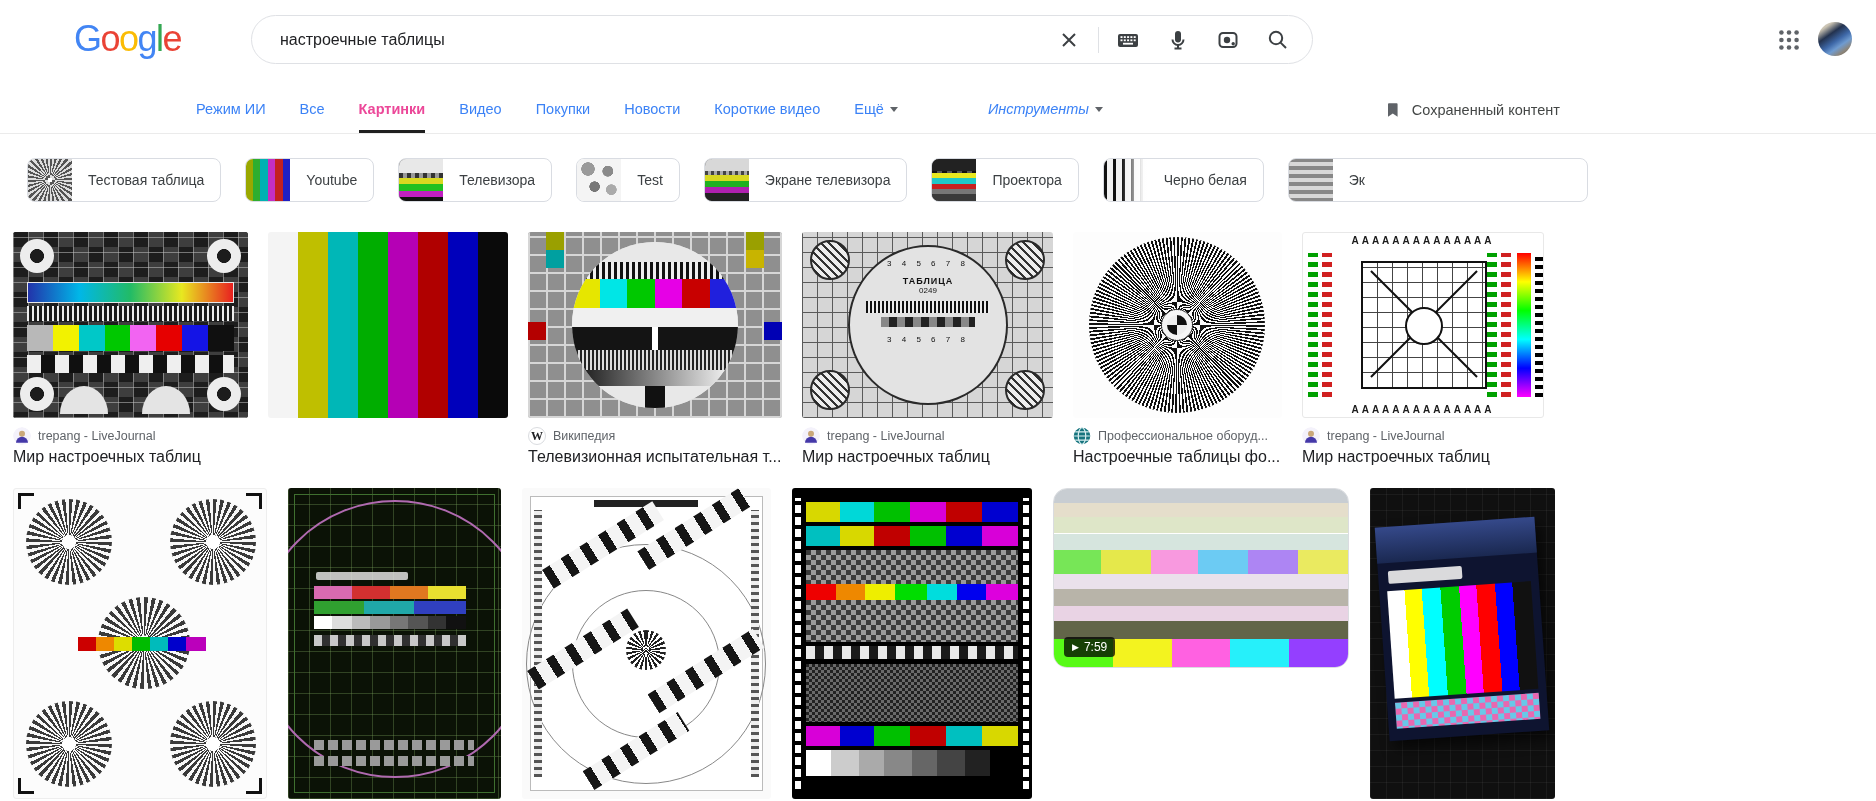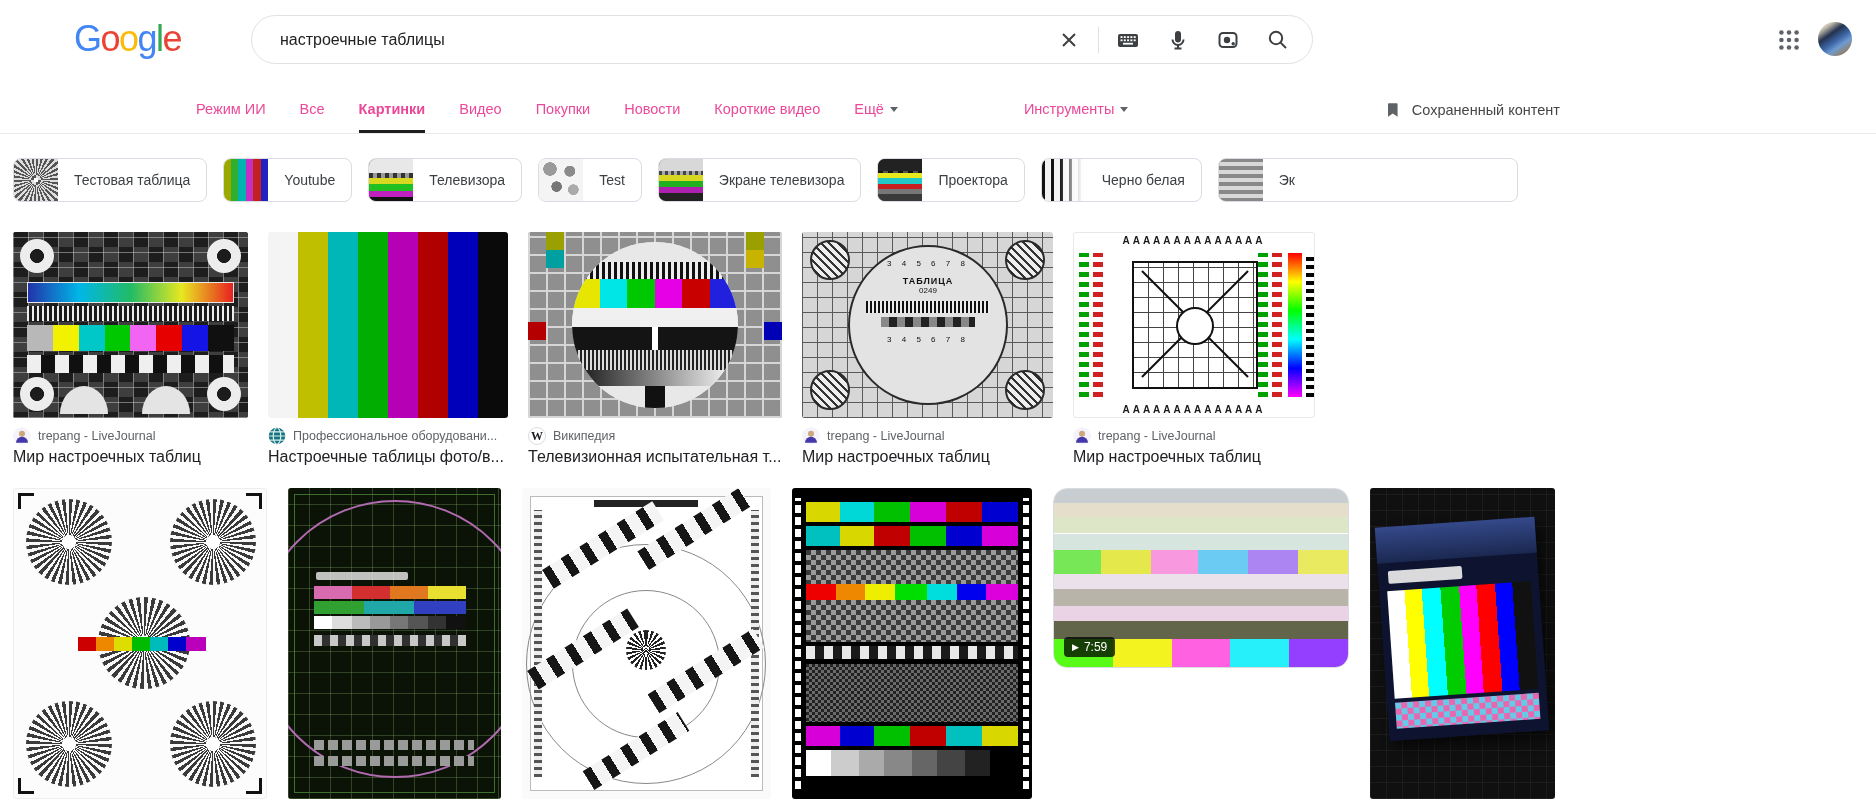--- a/index.html
+++ b/index.html
@@ -16,31 +16,31 @@
   .query { flex:1; margin-left:28px; font-size:16px; color:#202124; border:none; outline:none; background:transparent; }
   .sb-ic { width:24px; height:24px; margin:0 13px; cursor:pointer; flex:0 0 auto; }
   .sb-sep { width:1px; height:26px; background:#dfe1e5; margin:0 4px; }
   .apps { position:absolute; right:74px; top:27px; width:26px; height:26px; cursor:pointer; }
   .avatar { position:absolute; right:24px; top:22px; width:34px; height:34px; border-radius:50%; cursor:pointer;
     background:linear-gradient(145deg,#e8e0d0 0%,#c9c2b2 18%,#23324e 36%,#3e68a8 55%,#6f9bd0 68%,#8c857a 82%,#5a4f43 100%); }
 
   
   .tabsrow { position:relative; height:48px; border-bottom:1px solid #ebebeb; display:flex; align-items:stretch; }
   .tabs { display:flex; margin-left:196px; gap:34px; }
-  .tab { display:flex; align-items:center; gap:6px; font-size:14.5px; color:#ec4899; cursor:pointer;
+  .tab { display:flex; align-items:center; gap:6px; font-size:14.5px; color:#3b82f6; cursor:pointer;
     border-bottom:3px solid transparent; padding-top:2px; white-space:nowrap; }
   .tab.active { color:#ec4899; font-weight:700; border-bottom-color:#1f1f1f; }
-  .tools { margin-left:92px; }
+  .tools { margin-left:56px;font-style:italic; }
   .caret { width:0; height:0; border:4px solid transparent; border-top:5px solid #5f6368; margin-top:5px; }
   .saved { margin-left:auto; margin-right:316px; display:flex; align-items:center; gap:9px;
     font-size:14.5px; color:#444746; cursor:pointer; white-space:nowrap; }
   .saved svg { width:20px; height:20px; }
 
   
-  .chips { display:flex; gap:16px; padding-left:13px; margin-top:24px; width:1876px; overflow:hidden; }
+  .chips { display:flex; gap:24px; padding-left:27px; margin-top:24px; width:1876px; overflow:hidden; }
   .chip { flex:0 0 auto; height:44px; border:1px solid #d9dce2; border-radius:8px; background:#fff;
     display:flex; align-items:center; overflow:hidden; cursor:pointer; }
   .chip-thumb { width:44px; height:44px; flex:0 0 auto; }
   .chip-label { padding:0 16px; font-size:14px; color:#3c4043; white-space:nowrap; }
   .chip-last { min-width:300px; }
 
   
   .ct1 { background:radial-gradient(circle at 50% 50%, #fff 0 8%, transparent 8%),
          repeating-conic-gradient(#555 0 6deg, #ddd 6deg 12deg); }
   .ct2 { background:linear-gradient(90deg,#9aa800 0 15%,#2fae2f 0 32%,#00b2b2 0 49%,#c32fc3 0 66%,#c32020 0 83%,#2020c3 0 100%); }
@@ -429,33 +429,20 @@
               </svg>
             </span>
           <span class="srctext">trepang - LiveJournal</span>
         </div>
         <div class="title">Мир настроечных таблиц</div>
       </figcaption>
     </figure>
 
     <figure class="tile" style="width:240px">
       <div class="img p2"></div>
-      <figcaption class="cap">
-        <div class="srcrow">
-          <span class="fav">
-              <svg viewBox="0 0 24 24">
-                <circle cx="12" cy="12" r="11" fill="#16747e"></circle>
-                <ellipse cx="12" cy="12" rx="5" ry="11" fill="none" stroke="#d9eef0" stroke-width="1.6"></ellipse>
-                <path d="M1.5 12h21M3 6.5h18M3 17.5h18" stroke="#d9eef0" stroke-width="1.4" fill="none"></path>
-              </svg>
-            </span>
-          <span class="srctext">Профессиональное оборудовани...</span>
-        </div>
-        <div class="title">Настроечные таблицы фото/в...</div>
-      </figcaption>
     </figure>
 
     <figure class="tile" style="width:254px">
       <div class="img p3">
         <div class="grid"></div>
         <div class="sq" style="left:18px;top:0;background:#9aa000"></div>
         <div class="sq" style="right:18px;top:0;background:#9aa000"></div>
         <div class="sq" style="left:18px;top:18px;background:#00a0a0"></div>
         <div class="sq" style="right:18px;top:18px;background:#c8b400"></div>
         <div class="sq" style="left:0;top:90px;background:#b40000"></div>
@@ -504,20 +491,39 @@
                 <circle cx="12" cy="9" r="4" fill="#caa87a"></circle>
                 <path d="M4 21a8 8 0 0 1 16 0z" fill="#4438a8"></path>
               </svg>
             </span>
           <span class="srctext">trepang - LiveJournal</span>
         </div>
         <div class="title">Мир настроечных таблиц</div>
       </figcaption>
     </figure>
 
+    <figure class="tile" style="width:209px">
+      <div class="img p5">
+        <div class="star"></div>
+        <div class="hub"></div>
+      </div>
+      <figcaption class="cap">
+        <div class="srcrow">
+          <span class="fav">
+              <svg viewBox="0 0 24 24">
+                <circle cx="12" cy="12" r="11" fill="#16747e"></circle>
+                <ellipse cx="12" cy="12" rx="5" ry="11" fill="none" stroke="#d9eef0" stroke-width="1.6"></ellipse>
+                <path d="M1.5 12h21M3 6.5h18M3 17.5h18" stroke="#d9eef0" stroke-width="1.4" fill="none"></path>
+              </svg>
+            </span>
+          <span class="srctext">Профессиональное оборуд...</span>
+        </div>
+        <div class="title">Настроечные таблицы фо...</div>
+      </figcaption>
+    </figure>
 
     <figure class="tile" style="width:242px">
       <div class="img p6">
         <div class="atop">AAAAAAAAAAAAAA</div>
         <div class="col l1"></div>
         <div class="col l2"></div>
         <div class="col r1"></div>
         <div class="col r2"></div>
         <div class="col rgrad"></div>
         <div class="col redge"></div>

